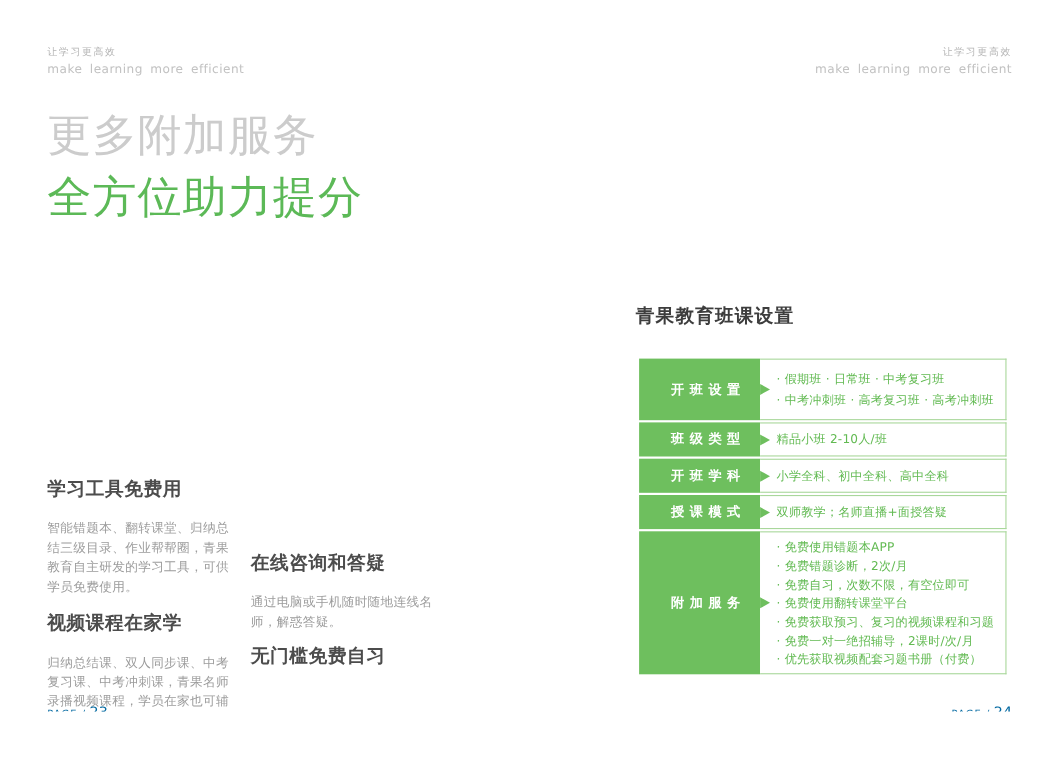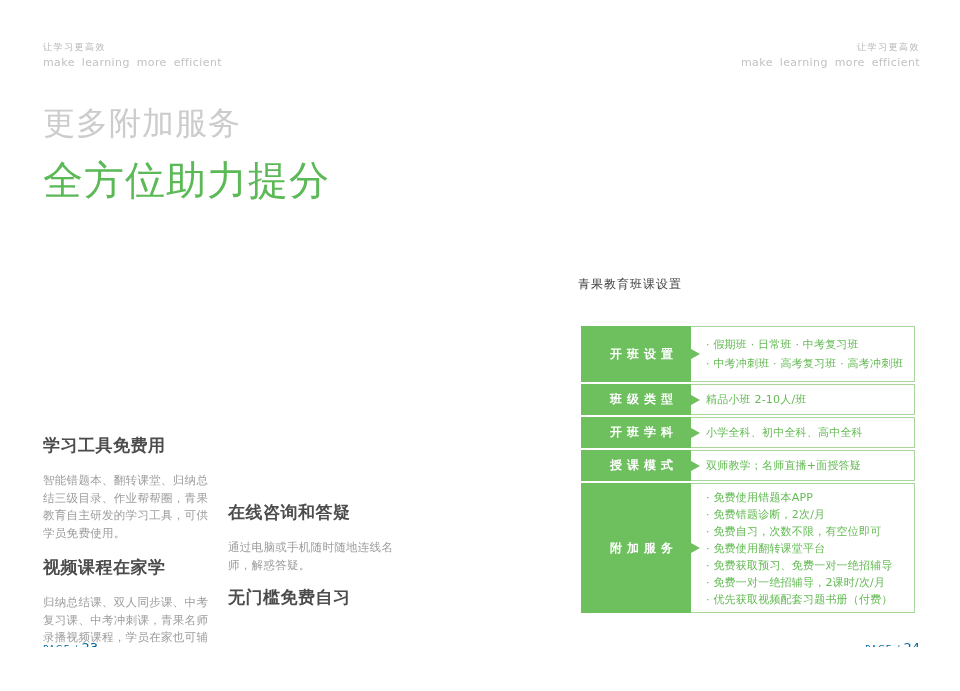--- a/index.html
+++ b/index.html
@@ -19,34 +19,34 @@
 
   
   .mini-header{position:absolute;top:41px;}
   .mini-header.left{left:43px;text-align:left;}
   .mini-header.right{right:40px;text-align:right;}
   .mini-cn{font-size:9px;color:var(--muted);letter-spacing:1.5px;}
   .mini-en{font-size:11px;color:#c2c2c2;margin-top:2px;letter-spacing:.4px;word-spacing:3px;}
 
   
   .main-title{position:absolute;left:43px;top:95px;font-weight:300;}
-  .main-title .t1{font-size:32px;line-height:57px;color:var(--title-gray);letter-spacing:1px;}
+  .main-title .t1{font-size:40px;line-height:57px;color:var(--title-gray);letter-spacing:1px;}
   .main-title .t2{font-size:40px;line-height:57px;color:var(--green);letter-spacing:1px;}
 
   
   .feature{position:absolute;width:176px;margin-top:41px;}
   .feature h3{font-size:17px;line-height:24px;color:var(--heading);font-weight:600;letter-spacing:.5px;}
   .feature p{margin-top:15px;font-size:11.5px;line-height:17.5px;color:var(--body);letter-spacing:.3px;}
   .f1{left:43px;top:392px;}
   .f2{left:43px;top:514px;}
   .f3{left:228px;top:459px;}
   .f4{left:228px;top:544px;}
 
   
-  .table-title{position:absolute;left:578px;top:276px;font-size:12px;color:#3d3d3d;font-weight:400;letter-spacing:1px;}
+  .table-title{position:absolute;left:578px;top:276px;font-size:17px;color:#3d3d3d;font-weight:700;letter-spacing:1px;}
   .course-table{position:absolute;left:581px;top:326px;width:334px;display:flex;flex-direction:column;gap:2px;}
   .trow{display:flex;width:100%;}
   .trow.r1{height:56px;}
   .trow.r2,.trow.r3,.trow.r4{height:31px;}
   .trow.r5{height:130px;}
   .tlabel{width:110px;flex:0 0 110px;background:var(--tgreen);color:#ffffff;display:flex;align-items:center;justify-content:center;font-size:12px;font-weight:700;letter-spacing:5px;padding-left:16px;}
   .tcell{flex:1;position:relative;background:#ffffff;border:1px solid var(--tborder);border-left:none;display:flex;flex-direction:column;justify-content:center;padding-left:15px;color:var(--ttext);font-size:11px;line-height:17px;letter-spacing:.2px;}
   .trow.r1 .tcell{line-height:19px;}
   .arrow{position:absolute;left:0;top:50%;transform:translateY(-50%);width:0;height:0;border-left:9px solid var(--tgreen);border-top:5px solid transparent;border-bottom:5px solid transparent;}
 
@@ -130,21 +130,21 @@
     </div>
 
     <div class="trow r5">
       <div class="tlabel">附加服务</div>
       <div class="tcell">
         <span class="arrow"></span>
         <div>· 免费使用错题本APP</div>
         <div>· 免费错题诊断，2次/月</div>
         <div>· 免费自习，次数不限，有空位即可</div>
         <div>· 免费使用翻转课堂平台</div>
-        <div>· 免费获取预习、免费一对一绝招辅导</div>
+        <div>· 免费获取预习、复习的视频课程和习题</div>
         <div>· 免费一对一绝招辅导，2课时/次/月</div>
         <div>· 优先获取视频配套习题书册（付费）</div>
       </div>
     </div>
 
   </div>
 
   <div class="pagenum left">
     <span class="lbl">PAGE /</span><span class="num">23</span>
   </div>

